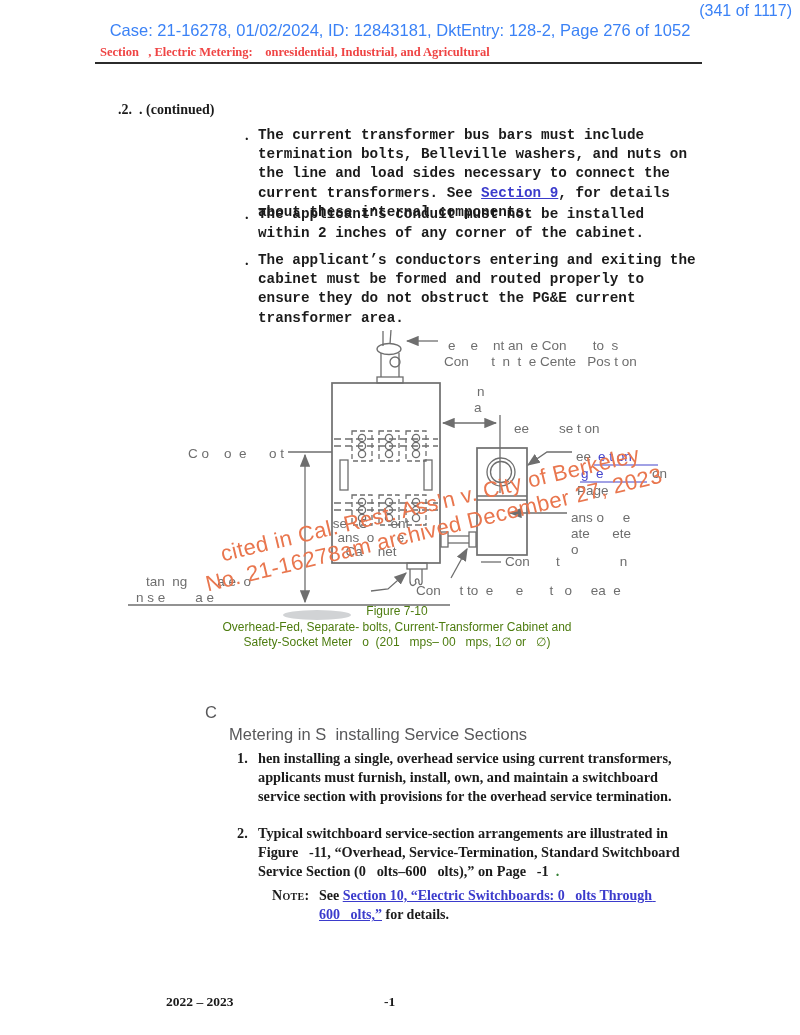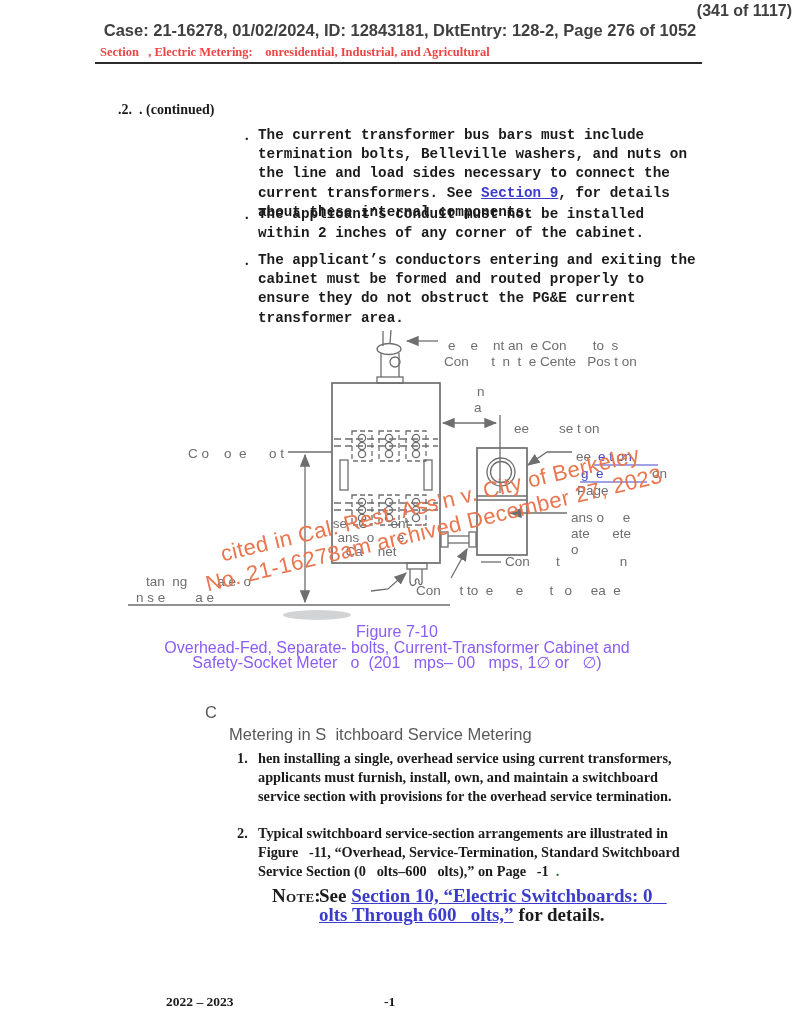--- a/index.html
+++ b/index.html
@@ -1,42 +1,42 @@
 <!DOCTYPE html>
 <html><head>
 <meta charset="utf-8">
 <style>
   html,body{margin:0;padding:0;background:#ffffff;}
   body{width:800px;height:1035px;position:relative;font-family:"Liberation Serif",serif;color:#1b1b1b;overflow:hidden;}
   .abs{position:absolute;}
   .pre{white-space:pre-wrap;}
   .sans{font-family:"Liberation Sans",sans-serif;}
-  .blue{color:#404040;font-weight:bold;}
+  .blue{color:#3b82f6;}
   .pagecount{top:2px;right:8px;font-size:16px;}
   .caseline{top:21px;left:0;width:800px;text-align:center;font-size:16.5px;}
   .sectionline{top:45px;left:100px;font-weight:bold;font-size:12.5px;color:#ef4444;}
   .rule{top:62px;left:95px;width:607px;border-top:2px solid #2b2b2b;height:0;}
   .continued{top:94px;left:118px;font-weight:bold;font-size:14px;margin-top:8px;}
   .bullet{display:flex;left:245px;width:455px;font-weight:bold;font-size:14.3px;line-height:19.2px;color:#1b1b1b;}
   .bullet .bm{width:13px;flex:none;}
   .bullet .bt{flex:1;font-family:Liberation Mono, monospace;}
   .b1{top:126px;}
   .b2{top:205px;}
   .b3{top:251px;}
   a.link{color:#3b3bcc;text-decoration:underline;cursor:pointer;}
   .green{color:#338033;}
-  .figcap{top:624px;left:0;width:794px;text-align:center;font-size:16px;line-height:15.6px;color:#8b5cf6;}
+  .figcap{top:604px;left:0;width:794px;text-align:center;font-size:12px;line-height:15.6px;color:#4d7c0f;}
   .secc{top:702px;left:205px;display:flex;font-size:16.5px;line-height:21.5px;color:#58585a;}
   .secc .cm{width:24px;flex:none;}
   .item{display:flex;left:237px;width:465px;font-weight:bold;font-size:14.3px;line-height:19.2px;}
   .item .num{width:21px;flex:none;}
   .item .itext{flex:1;}
   .i1{top:749px;}
   .i2{top:824px;}
-  .noterow{top:886px;left:272px;display:flex;width:400px;font-weight:bold;font-size:19px;line-height:19.2px;}
+  .noterow{top:886px;left:272px;display:flex;width:400px;font-weight:bold;font-size:14px;line-height:19.2px;}
   .notelabel{width:47px;flex:none;font-variant:small-caps;letter-spacing:0.3px;}
   .notetext{flex:1;}
   .footleft{top:994px;left:118px;font-weight:bold;font-size:13.5px;margin-left:48px;}
   .footcenter{top:994px;left:384px;font-weight:bold;font-size:13.5px;}
   .wm{font-family:"Liberation Sans",sans-serif;color:#e9764e;font-size:22px;letter-spacing:0.4px;transform-origin:0 0;transform:rotate(-13.5deg);z-index:3;white-space:pre;}
   .wm1{top:542px;left:218px;}
   .wm2{top:572px;left:203px;}
   svg.diagram{left:0;top:325px;z-index:1;}
   svg .ln{stroke:#6e6e6e;stroke-width:1.3;fill:none;}
   svg .thick{stroke-width:1.7;}
@@ -195,21 +195,21 @@
   <div class="abs figcap sans">
     <div class="pre">Figure 7-10</div>
     <div class="pre">Overhead-Fed, Separate- bolts, Current-Transformer Cabinet and</div>
     <div class="pre">Safety-Socket Meter   o  (201   mps– 00   mps, 1∅ or   ∅)</div>
   </div>
 
   <div class="abs secc sans">
     <span class="cm">C</span>
     <span>
       <br>
-      <span class="pre">Metering in S  itchboard Service Metering</span>
+      <span class="pre">Metering in S  installing Service Sections</span>
     </span>
   </div>
 
   <div class="abs item i1">
     <span class="num">1.</span>
     <span class="itext pre">hen installing a single, overhead service using current transformers, applicants must furnish, install, own, and maintain a switchboard service section with provisions for the overhead service termination.</span>
   </div>
   <div class="abs item i2">
     <span class="num">2.</span>
     <span class="itext pre"><span>Typical switchboard service-section arrangements are illustrated in Figure   -11, “Overhead, Service-Termination, Standard Switchboard Service Section (0   olts–600   olts),” on Page   -1  </span><span class="green">.</span></span>

